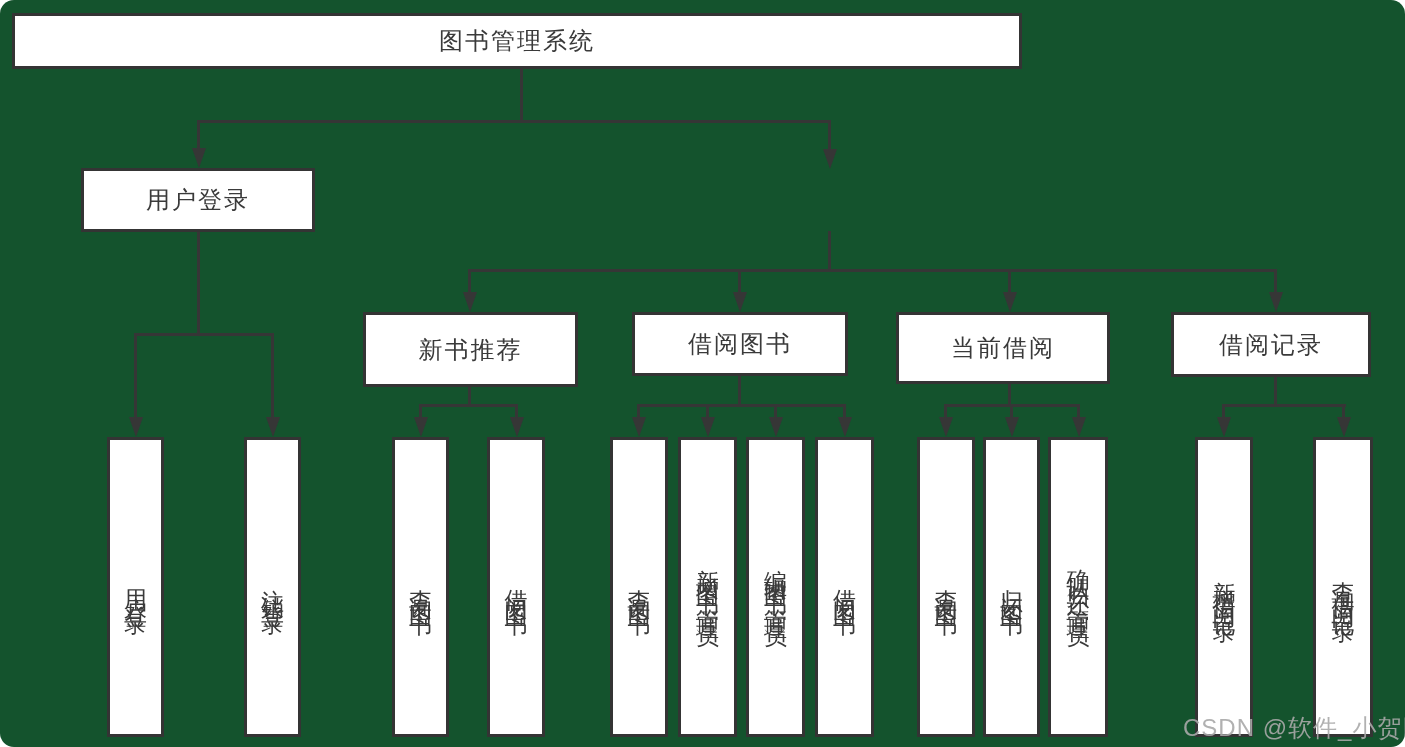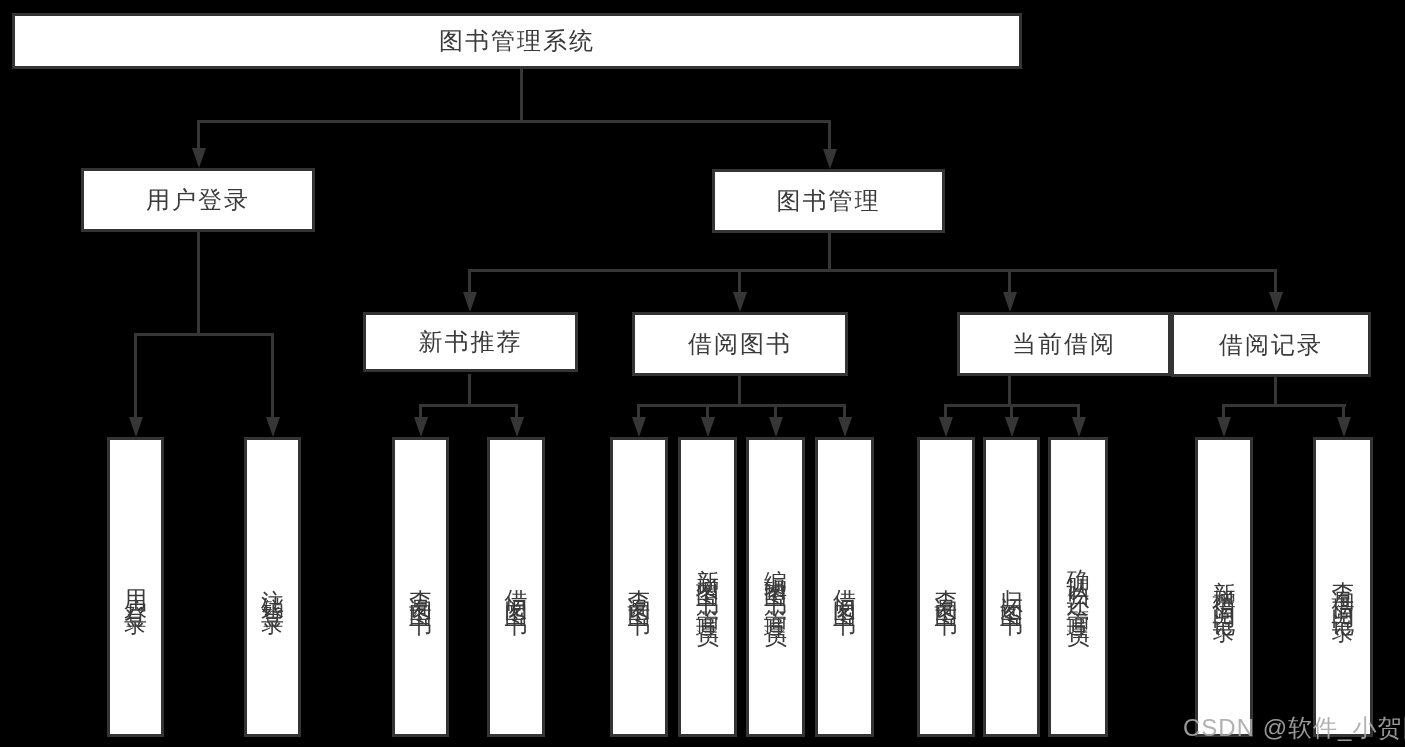--- a/index.html
+++ b/index.html
@@ -5,22 +5,23 @@
   * { margin: 0; padding: 0; box-sizing: border-box; }
   html, body { background: #ffffff; }
   body {
     font-family: "Liberation Sans", "DejaVu Sans", sans-serif;
     color: #333333;
   }
   .canvas {
     position: relative;
     width: 1405px;
     height: 747px;
-    background: #000000;
+    background: #14532d;
     overflow: hidden;
+    border-radius: 14px;
   }
   
   .ln {
     position: absolute;
     background: #363636;
   }
   
   .ah {
     position: absolute;
     width: 0;
@@ -123,25 +124,24 @@
   <div class="ln" style="left:1274px;top:374px;width:3px;height:33px"></div>
   <div class="ln" style="left:1222px;top:404px;width:124px;height:3px"></div>
   <div class="ln" style="left:1222px;top:404px;width:3px;height:15px"></div>
   <div class="ah" style="left:1217px;top:417px"></div>
   <div class="ln" style="left:1342px;top:404px;width:3px;height:15px"></div>
   <div class="ah" style="left:1337px;top:417px"></div>
 
   <div class="node hnode" style="left:12px;top:13px;width:1010px;height:56px">图书管理系统</div>
 
   <div class="node hnode" style="left:81px;top:168px;width:234px;height:64px">用户登录</div>
-  <div class="node hnode" style="left:712px;top:169px;width:233px;height:64px">图书管理</div>
 
-  <div class="node hnode" style="left:363px;top:312px;width:215px;height:60px">新书推荐</div>
+  <div class="node hnode" style="left:363px;top:312px;width:215px;height:75px">新书推荐</div>
   <div class="node hnode" style="left:632px;top:312px;width:216px;height:64px">借阅图书</div>
-  <div class="node hnode" style="left:957px;top:312px;width:214px;height:64px">当前借阅</div>
+  <div class="node hnode" style="left:896px;top:312px;width:214px;height:72px">当前借阅</div>
   <div class="node hnode" style="left:1171px;top:312px;width:200px;height:65px">借阅记录</div>
 
   <div class="node vnode" style="left:107px;top:437px;width:57px;height:300px">用户登录</div>
   <div class="node vnode" style="left:244px;top:437px;width:57px;height:300px">注销登录</div>
 
   <div class="node vnode" style="left:392px;top:437px;width:57px;height:300px">查询图书</div>
   <div class="node vnode" style="left:487px;top:437px;width:58px;height:300px">借阅图书</div>
 
   <div class="node vnode" style="left:610px;top:437px;width:58px;height:300px">查询图书</div>
   <div class="node vnode" style="left:678px;top:437px;width:59px;height:300px">新增图书（管理员）</div>

